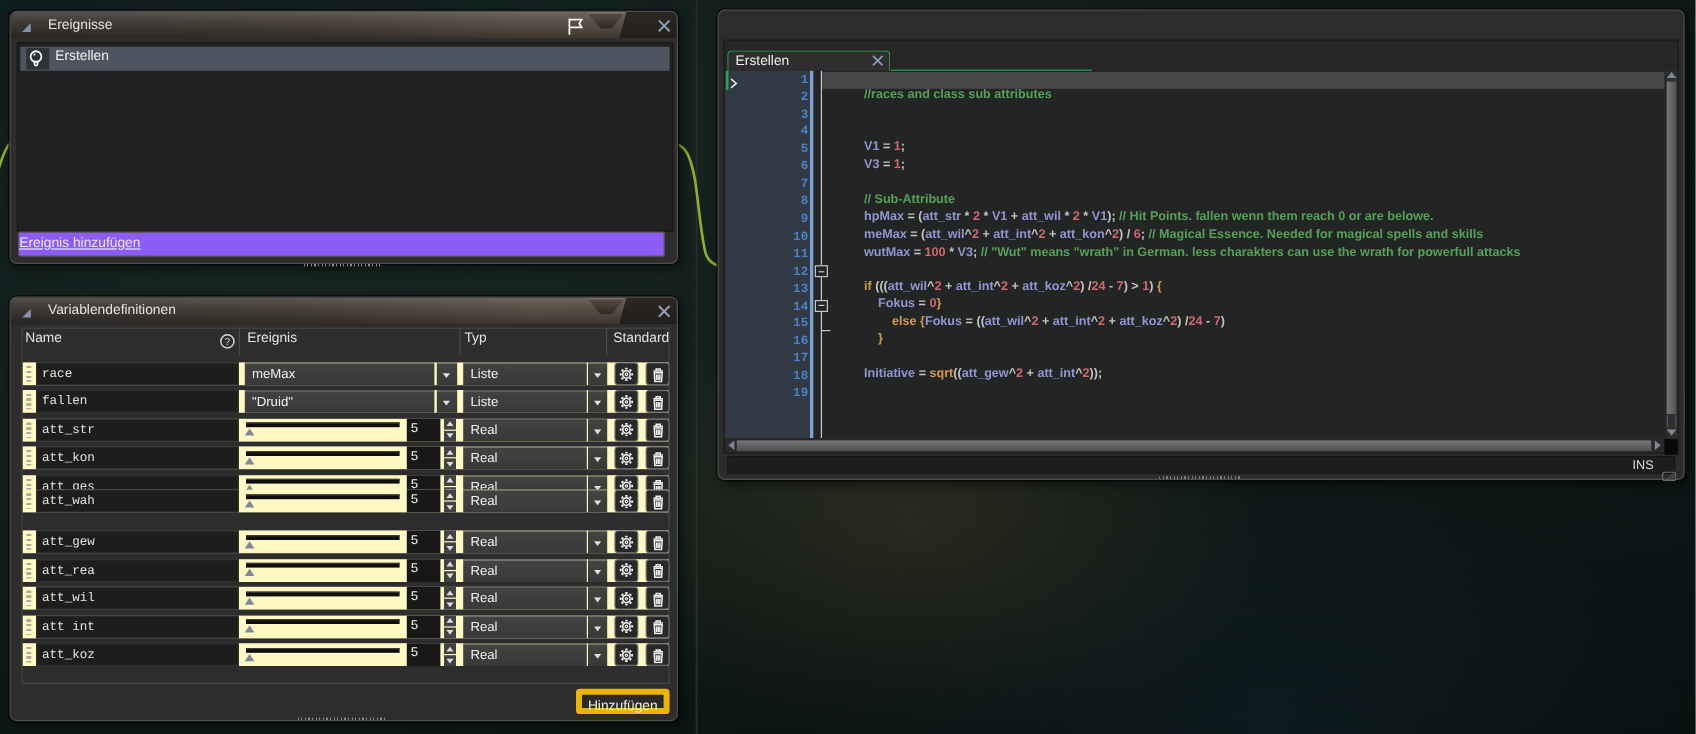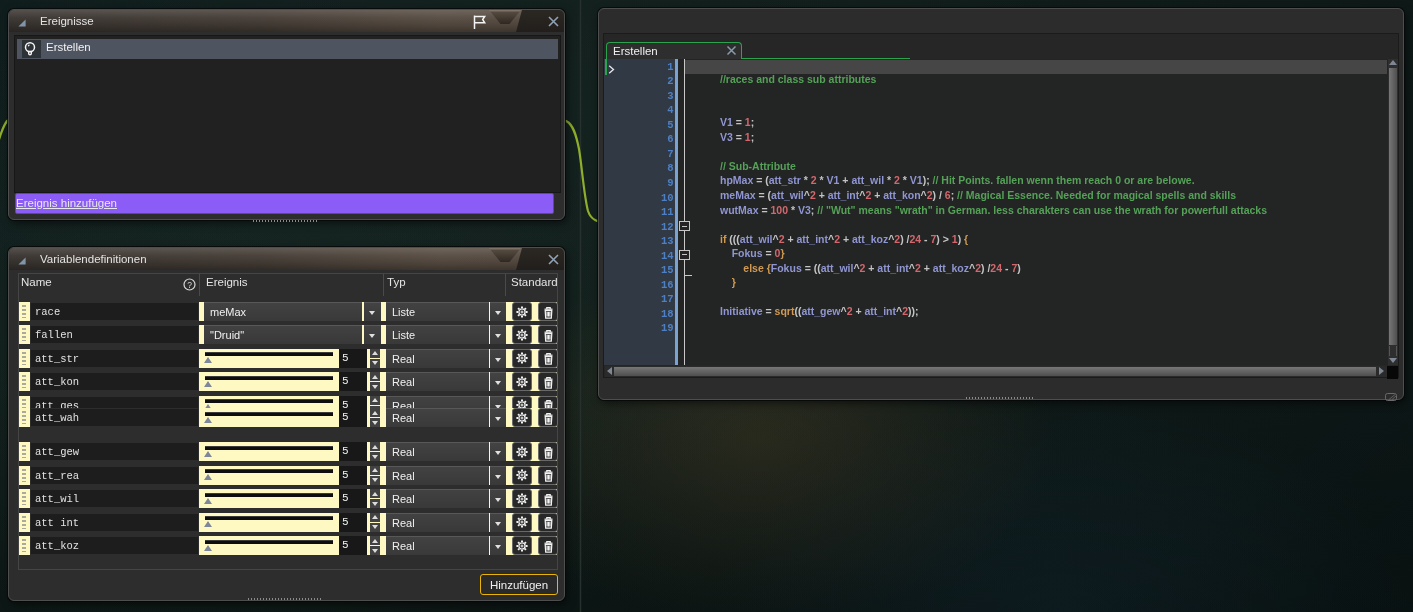--- a/index.html
+++ b/index.html
@@ -53,21 +53,21 @@
 .sltrack{position:absolute;left:186px;top:3.5px;width:128px;height:4px;background:#0e0e0e;border-top:1px solid #3c3c3c;box-sizing:border-box;}
 .slthumb{position:absolute;left:184.5px;top:8.5px;width:0;height:0;border-left:4.7px solid transparent;border-right:4.7px solid transparent;border-bottom:6.5px solid #7e8898;}
 .valbox{position:absolute;left:320px;top:0;width:28px;height:19px;background:#181818;}
 .valbox span{position:absolute;left:3px;top:3px;font-family:"Liberation Mono",monospace;font-size:11px;color:#f0f0f0;}
 .spin{position:absolute;left:351px;top:0;width:10px;height:19px;}
 .spin .u,.spin .d{position:absolute;left:0;width:10px;height:9px;background:#424242;}
 .spin .u{top:0;} .spin .d{top:10px;}
 .spin .u:after{content:"";position:absolute;left:2px;top:2.5px;border-left:3px solid transparent;border-right:3px solid transparent;border-bottom:4px solid #dcdcdc;}
 .spin .d:after{content:"";position:absolute;left:2px;top:2.5px;border-left:3px solid transparent;border-right:3px solid transparent;border-top:4px solid #dcdcdc;}
 .iconbtn{position:absolute;top:0;width:20px;height:19px;border:1px solid #686868;border-radius:3px;box-sizing:border-box;background:#282828;}
-#p2 .addbtn2{position:absolute;left:471px;top:326px;width:78px;height:21px;border:1px solid #eab308;border-radius:3px;background:#2a2a2a;color:#efefef;font-size:11.5px;text-align:center;line-height:20px;box-sizing:border-box;}
+#p2 .addbtn2{position:absolute;left:471px;top:326px;width:78px;height:21px;border:5px solid #eab308;border-radius:3px;background:#2a2a2a;color:#efefef;font-size:11.5px;text-align:center;line-height:20px;box-sizing:border-box;}
 
 #p3{left:598px;top:8px;width:806px;height:392px;background:#2c2c2c;}
 #p3 .inner{position:absolute;left:4px;top:24px;width:796px;height:345px;background:#262626;border:1px solid #1b1b1b;box-sizing:border-box;}
 .tab{position:absolute;left:2px;top:8px;width:136px;height:17px;background:#2e2e2e;border:1px solid #2aa24e;border-bottom:none;border-radius:4px 4px 0 0;box-sizing:border-box;}
 .tab span{position:absolute;left:6px;top:2px;font-size:11.5px;color:#f0f0f0;}
 .greenline{position:absolute;background:#2aa24e;}
 .gutter{position:absolute;left:0px;top:25px;width:71px;height:306px;background:#313944;}
 .bluebar{position:absolute;left:71px;top:25px;width:3px;height:306px;background:#7ba3d2;}
 .codearea{position:absolute;left:74px;top:25px;width:710px;height:306px;background:#232424;}
 .lnum{position:absolute;left:0;top:25.6px;width:69.5px;text-align:right;font-family:"Liberation Mono",monospace;font-weight:bold;font-size:10.5px;line-height:14.55px;color:#4d80c4;}
@@ -730,19 +730,22 @@
    <div class="abs" style="left:1px;top:287px;width:1px;height:10px;background:#555"></div>
    <div class="abs" style="left:8px;top:287px;width:1px;height:10px;background:#555"></div>
    <div class="abs" style="left:1px;top:299px;width:0;height:0;border-left:4px solid transparent;border-right:4px solid transparent;border-top:5px solid #7e8894"></div>
   </div>
   <div class="hsb">
    <div class="abs" style="left:2px;top:1px;width:0;height:0;border-top:4.5px solid transparent;border-bottom:4.5px solid transparent;border-right:5px solid #7e8894"></div>
    <div class="sbthumbh" style="left:9px;width:762px;"></div>
    <div class="abs" style="left:774px;top:1px;width:0;height:0;border-top:4.5px solid transparent;border-bottom:4.5px solid transparent;border-left:5px solid #7e8894"></div>
   </div>
   <div class="abs" style="left:782.5px;top:332px;width:11px;height:12.5px;background:#080808"></div>
+  <div class="statusbar">
+        <span>INS</span>
+      </div>
  </div>
 </div>
 <div class="dots" style="left:966px;top:397px;width:68px;"></div>
 <svg class="abs" style="left:1385px;top:393px" width="12" height="8" viewBox="0 0 12 8">
     <rect x="0.5" y="0.5" width="11" height="7" rx="2" fill="none" stroke="#6a6a6a" stroke-width="1"></rect>
     <path d="M4,6.5 L10,1.5 M7,6.5 L11,3" stroke="#6a6a6a" stroke-width="0.8"></path>
   </svg>
 
 </body></html>

